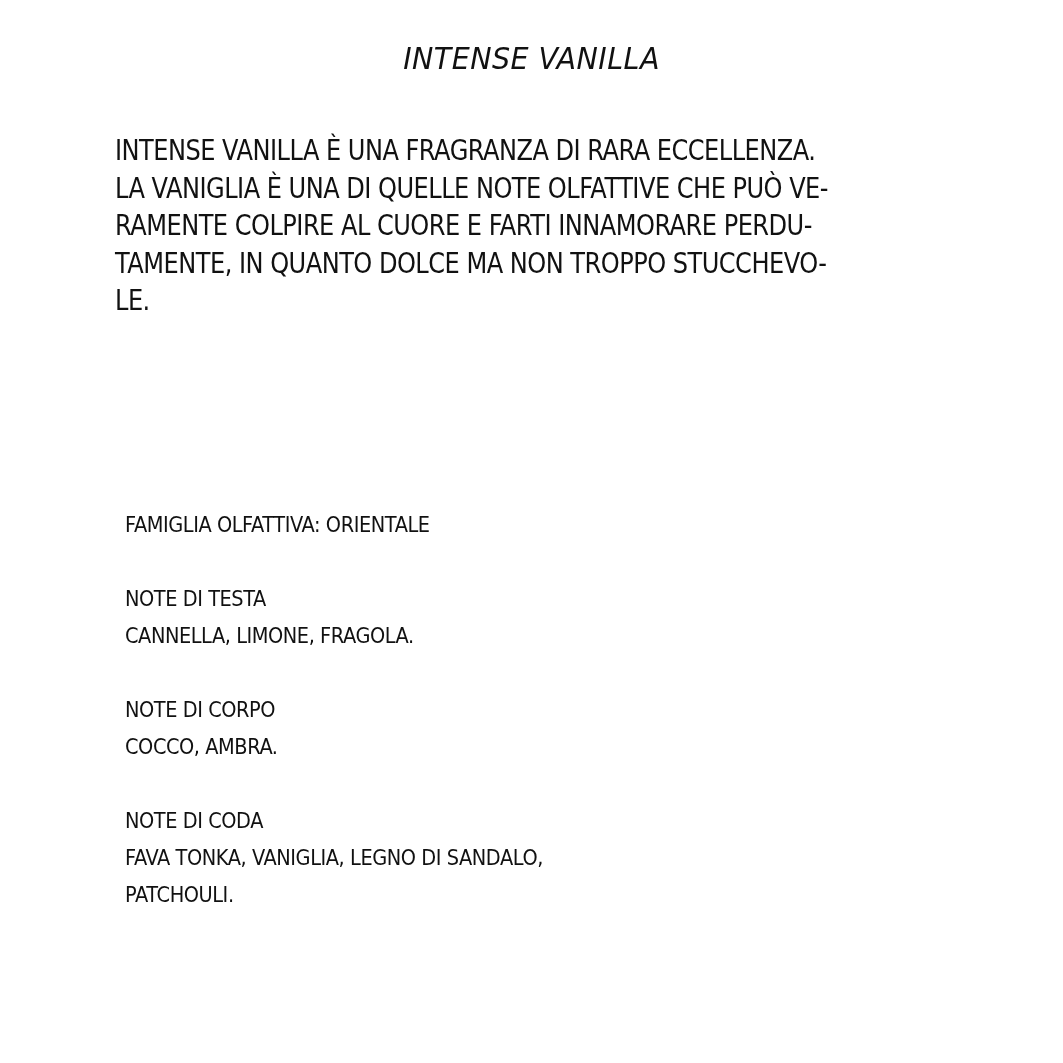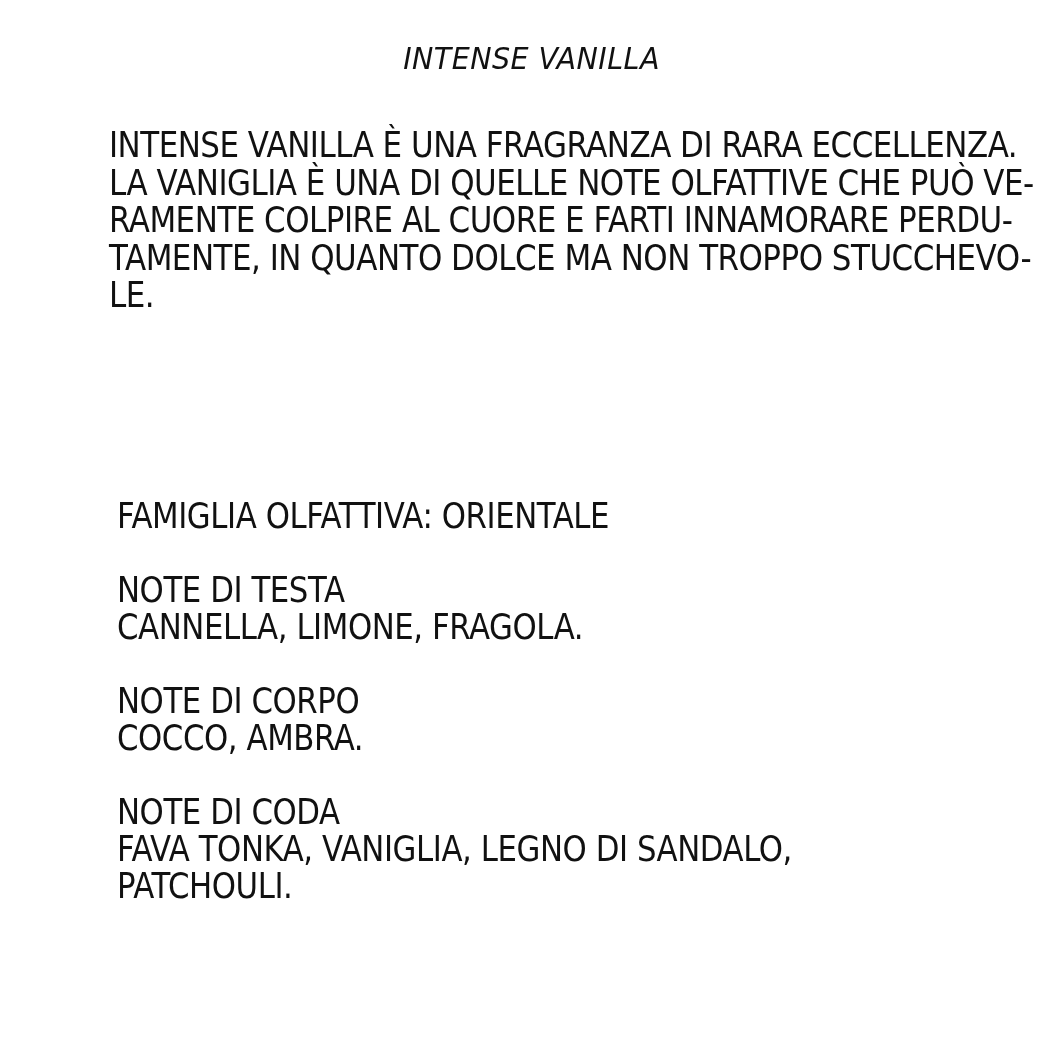--- a/index.html
+++ b/index.html
@@ -27,37 +27,37 @@
       letter-spacing: 0.5px;
       margin: 0;
       line-height: 40px;
       transform: scaleX(0.92);
     }
     .description {
       position: absolute;
       left: 105px;
       top: 122px;
       width: 880px;
-      margin: 4px;
-      font-size: 36px;
+      margin: 10px;
+      font-size: 28px;
       line-height: 37.5px;
       letter-spacing: -0.6px;
       white-space: nowrap;
     }
     .description .line {
       display: block;
       transform-origin: left center;
       transform: scaleX(0.86);
     }
     .details {
       position: absolute;
       left: 113px;
       top: 494px;
-      margin: 4px;
-      font-size: 35px;
+      margin: 12px;
+      font-size: 22px;
       line-height: 37px;
       letter-spacing: -0.5px;
       white-space: nowrap;
     }
     .details .line {
       display: block;
       transform-origin: left center;
       transform: scaleX(0.88);
     }
     .spacer {

